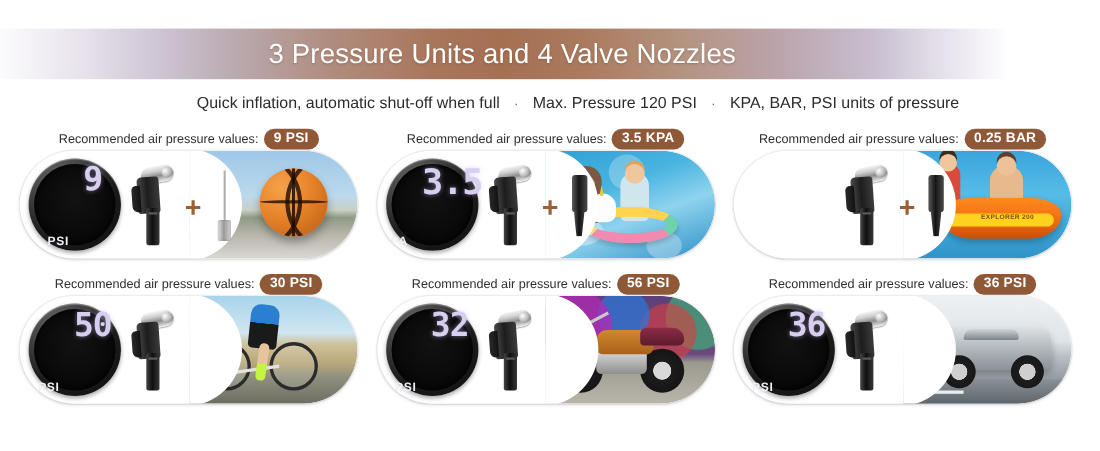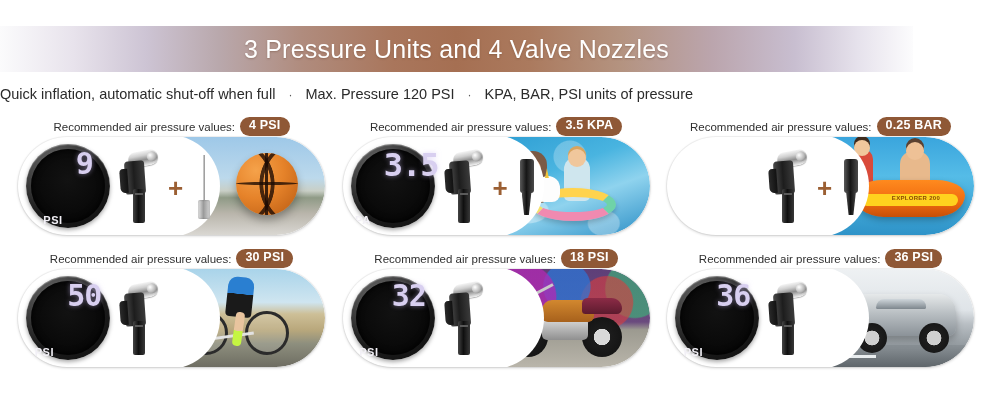--- a/index.html
+++ b/index.html
@@ -22,21 +22,21 @@
   }
   .banner-title {
     color: #ffffff; font-size: 25px; font-weight: 400; letter-spacing: .2px;
     text-shadow: 0 1px 2px rgba(90,55,35,.35);
     white-space: nowrap;
   }
 
   
   .subtitle {
     position: absolute; left: 0; top: 86px; width: 872px;
-    text-align: left; color: #2b2b2b; font-size: 14.5px; white-space: nowrap;
+    text-align: right; color: #2b2b2b; font-size: 14.5px; white-space: nowrap;
   }
   .subtitle .sep { display: inline-block; padding: 0 9px; color: #5a5a5a; font-size: 12px; vertical-align: middle; }
 
   
   .grid {
     position: absolute; left: 0; top: 118px; width: 992px;
   }
   .row { display: flex; justify-content: space-between; padding: 0 18px; }
   .row + .row { margin-top: 15px; }
   .cell { width: 307px; }
@@ -297,21 +297,21 @@
     <span>KPA, BAR, PSI units of pressure</span>
   </div>
 
   <div class="grid">
 
     <div class="row">
 
       <div class="cell">
         <div class="cap">
           <span>Recommended air pressure values:</span>
-          <span class="cap-pill">4 PSI</span>
+          <span class="cap-pill">9 PSI</span>
         </div>
         <div class="card">
           <div class="photo">
             <div class="scene sky-bb">
               <div class="ball"></div>
             </div>
           </div>
           <div class="gauge">
             <div class="face">
               <div class="unit">PSI</div>
@@ -427,21 +427,21 @@
             <div class="body"></div>
             <div class="grip"></div>
             <div class="shaft"></div>
           </div>
         </div>
       </div>
 
       <div class="cell">
         <div class="cap">
           <span>Recommended air pressure values:</span>
-          <span class="cap-pill">18 PSI</span>
+          <span class="cap-pill">56 PSI</span>
         </div>
         <div class="card">
           <div class="photo">
             <div class="scene motoscene">
               <div class="mwheel m1"></div>
               <div class="mwheel m2"></div>
               <div class="engine"></div>
               <div class="tank"></div>
               <div class="seat"></div>
               <div class="bar"></div>

